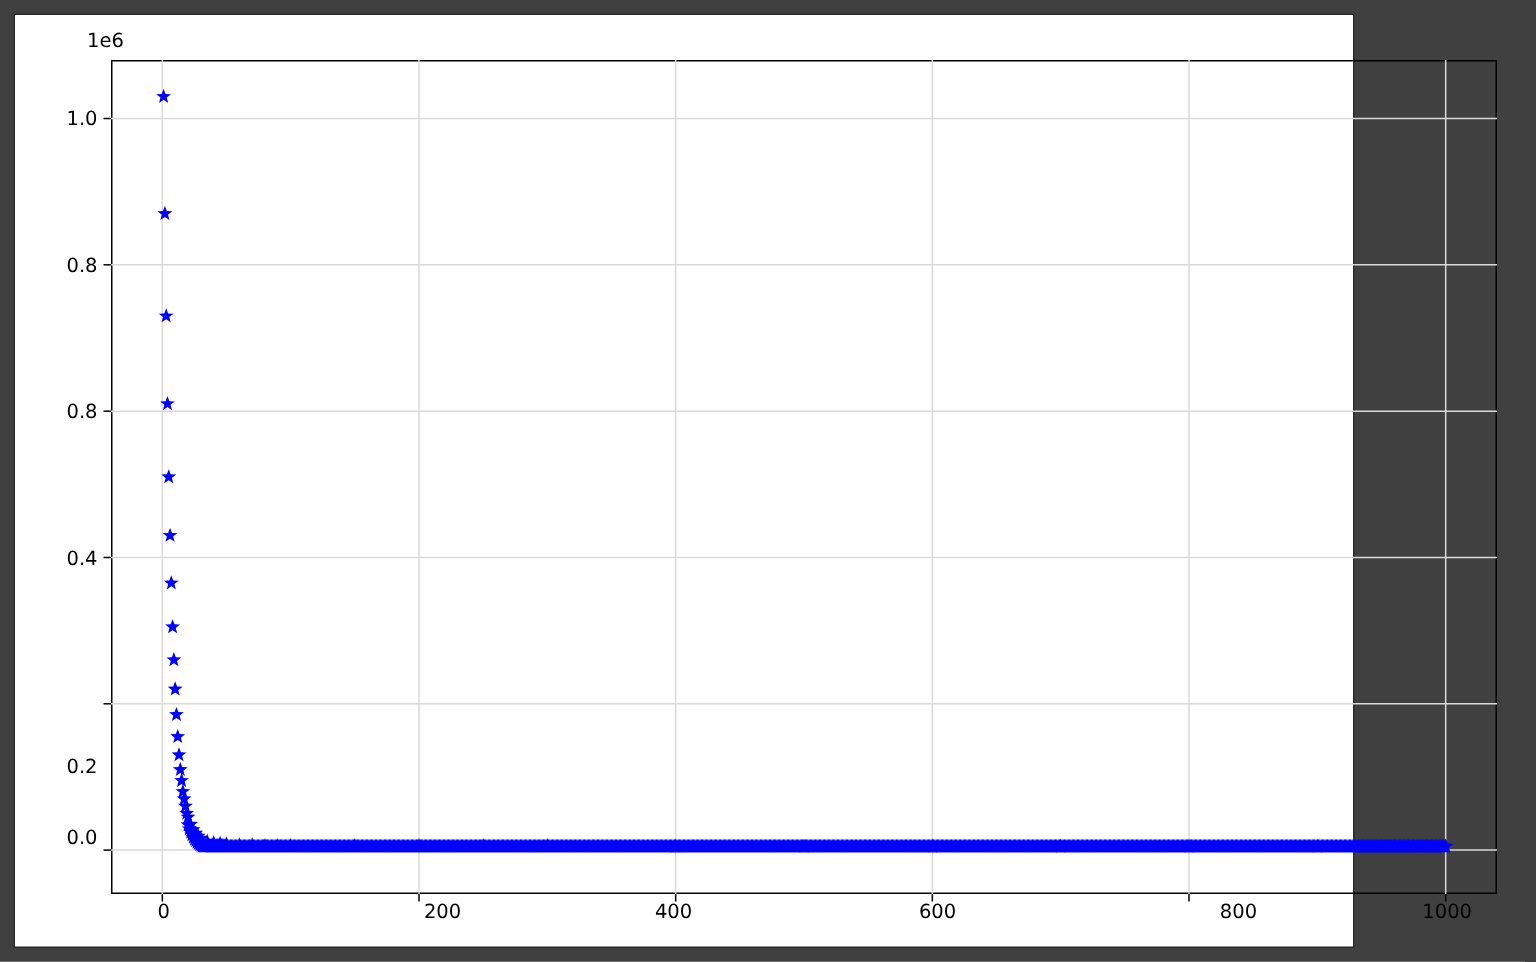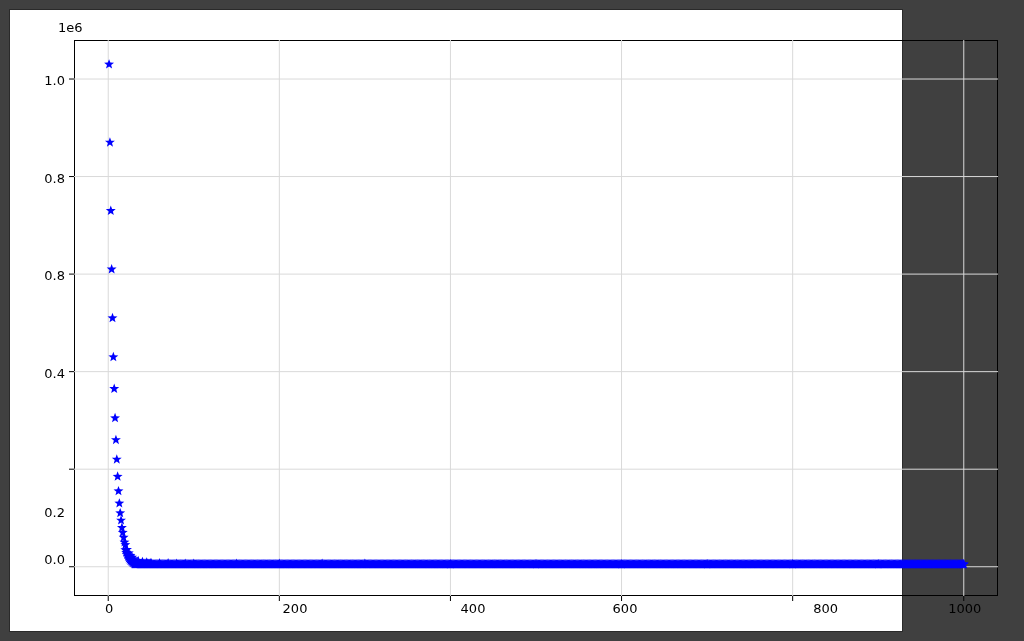--- a/index.html
+++ b/index.html
@@ -1139,21 +1139,21 @@
           <path d="M72.72,518.61L74.01,522.04L77.67,522.20L74.80,524.49L75.78,528.02L72.72,525.99L69.67,528.02L70.65,524.49L67.78,522.20L71.44,522.04Z" class="marker" fill="#0000ff"></path>
           <path d="M73.58,518.61L74.86,522.04L78.52,522.20L75.65,524.49L76.63,528.02L73.58,525.99L70.52,528.02L71.50,524.49L68.63,522.20L72.29,522.04Z" class="marker" fill="#0000ff"></path>
           <path d="M74.43,518.61L75.72,522.04L79.38,522.20L76.51,524.49L77.49,528.02L74.43,525.99L71.38,528.02L72.36,524.49L69.49,522.20L73.15,522.04Z" class="marker" fill="#0000ff"></path>
           <path d="M75.29,518.61L76.57,522.04L80.23,522.20L77.37,524.49L78.35,528.02L75.29,525.99L72.23,528.02L73.21,524.49L70.34,522.20L74.01,522.04Z" class="marker" fill="#0000ff"></path>
           <path d="M76.14,518.61L77.43,522.04L81.09,522.20L78.22,524.49L79.20,528.02L76.14,525.99L73.09,528.02L74.07,524.49L71.20,522.20L74.86,522.04Z" class="marker" fill="#0000ff"></path>
           <path d="M77.00,518.61L78.28,522.04L81.95,522.20L79.08,524.49L80.06,528.02L77.00,525.99L73.94,528.02L74.92,524.49L72.05,522.20L75.72,522.04Z" class="marker" fill="#0000ff"></path>
         </g>
     </svg>
   <div class="tick-label-x" style="left: 34.2222px;">0</div>
       <div class="tick-label-x" style="left: 220px;">200</div>
-      <div class="tick-label-x" style="left: 398px;">400</div>
+      <div class="tick-label-x" style="left: 374px;">400</div>
       <div class="tick-label-x" style="left: 550px;">600</div>
       <div class="tick-label-x" style="left: 718.667px; margin-left: 32px;">800</div>
       <div class="tick-label-x" style="left: 889.778px;">1000</div>
       <div class="tick-label-y" style="top: 518px;">0.0</div>
       <div class="tick-label-y" style="top: 429.193px; margin-top: 42px;">0.2</div>
       <div class="tick-label-y" style="top: 331.649px;">0.4</div>
       <div class="tick-label-y" style="top: 234.105px;">0.8</div>
       <div class="tick-label-y" style="top: 136.561px;">0.8</div>
       <div class="tick-label-y" style="top: 39.0175px;">1.0</div>
     </div>

